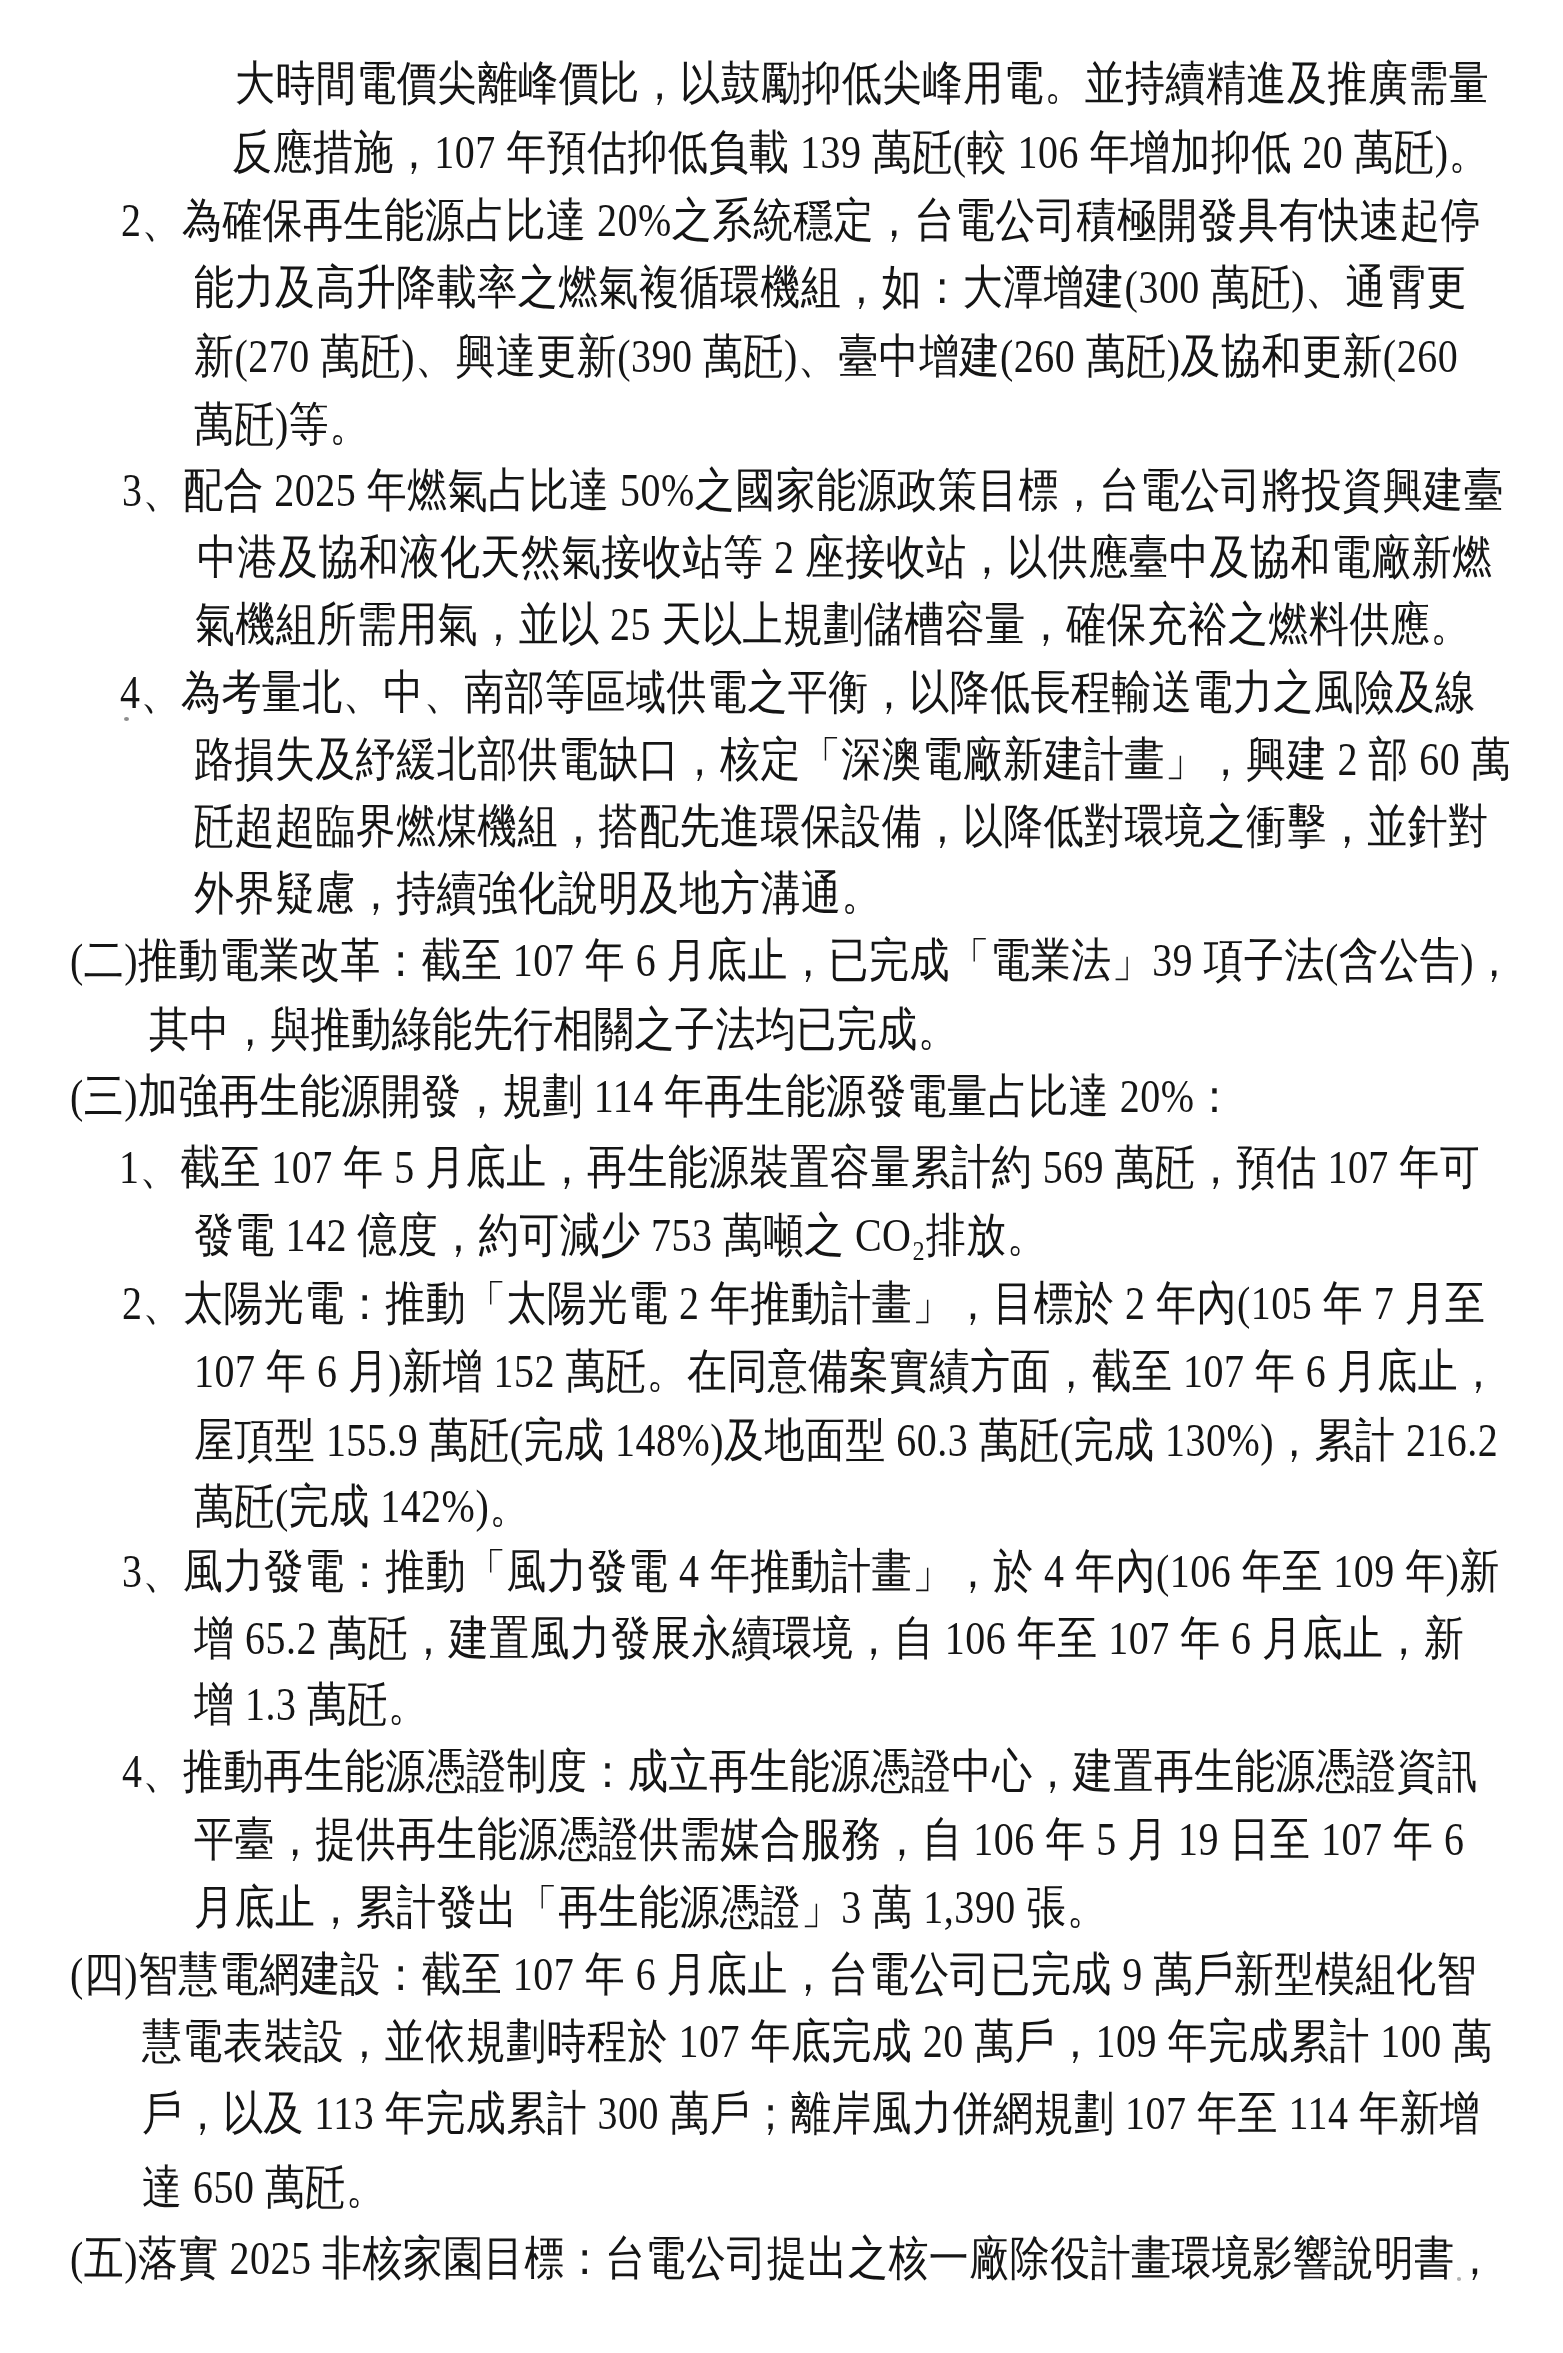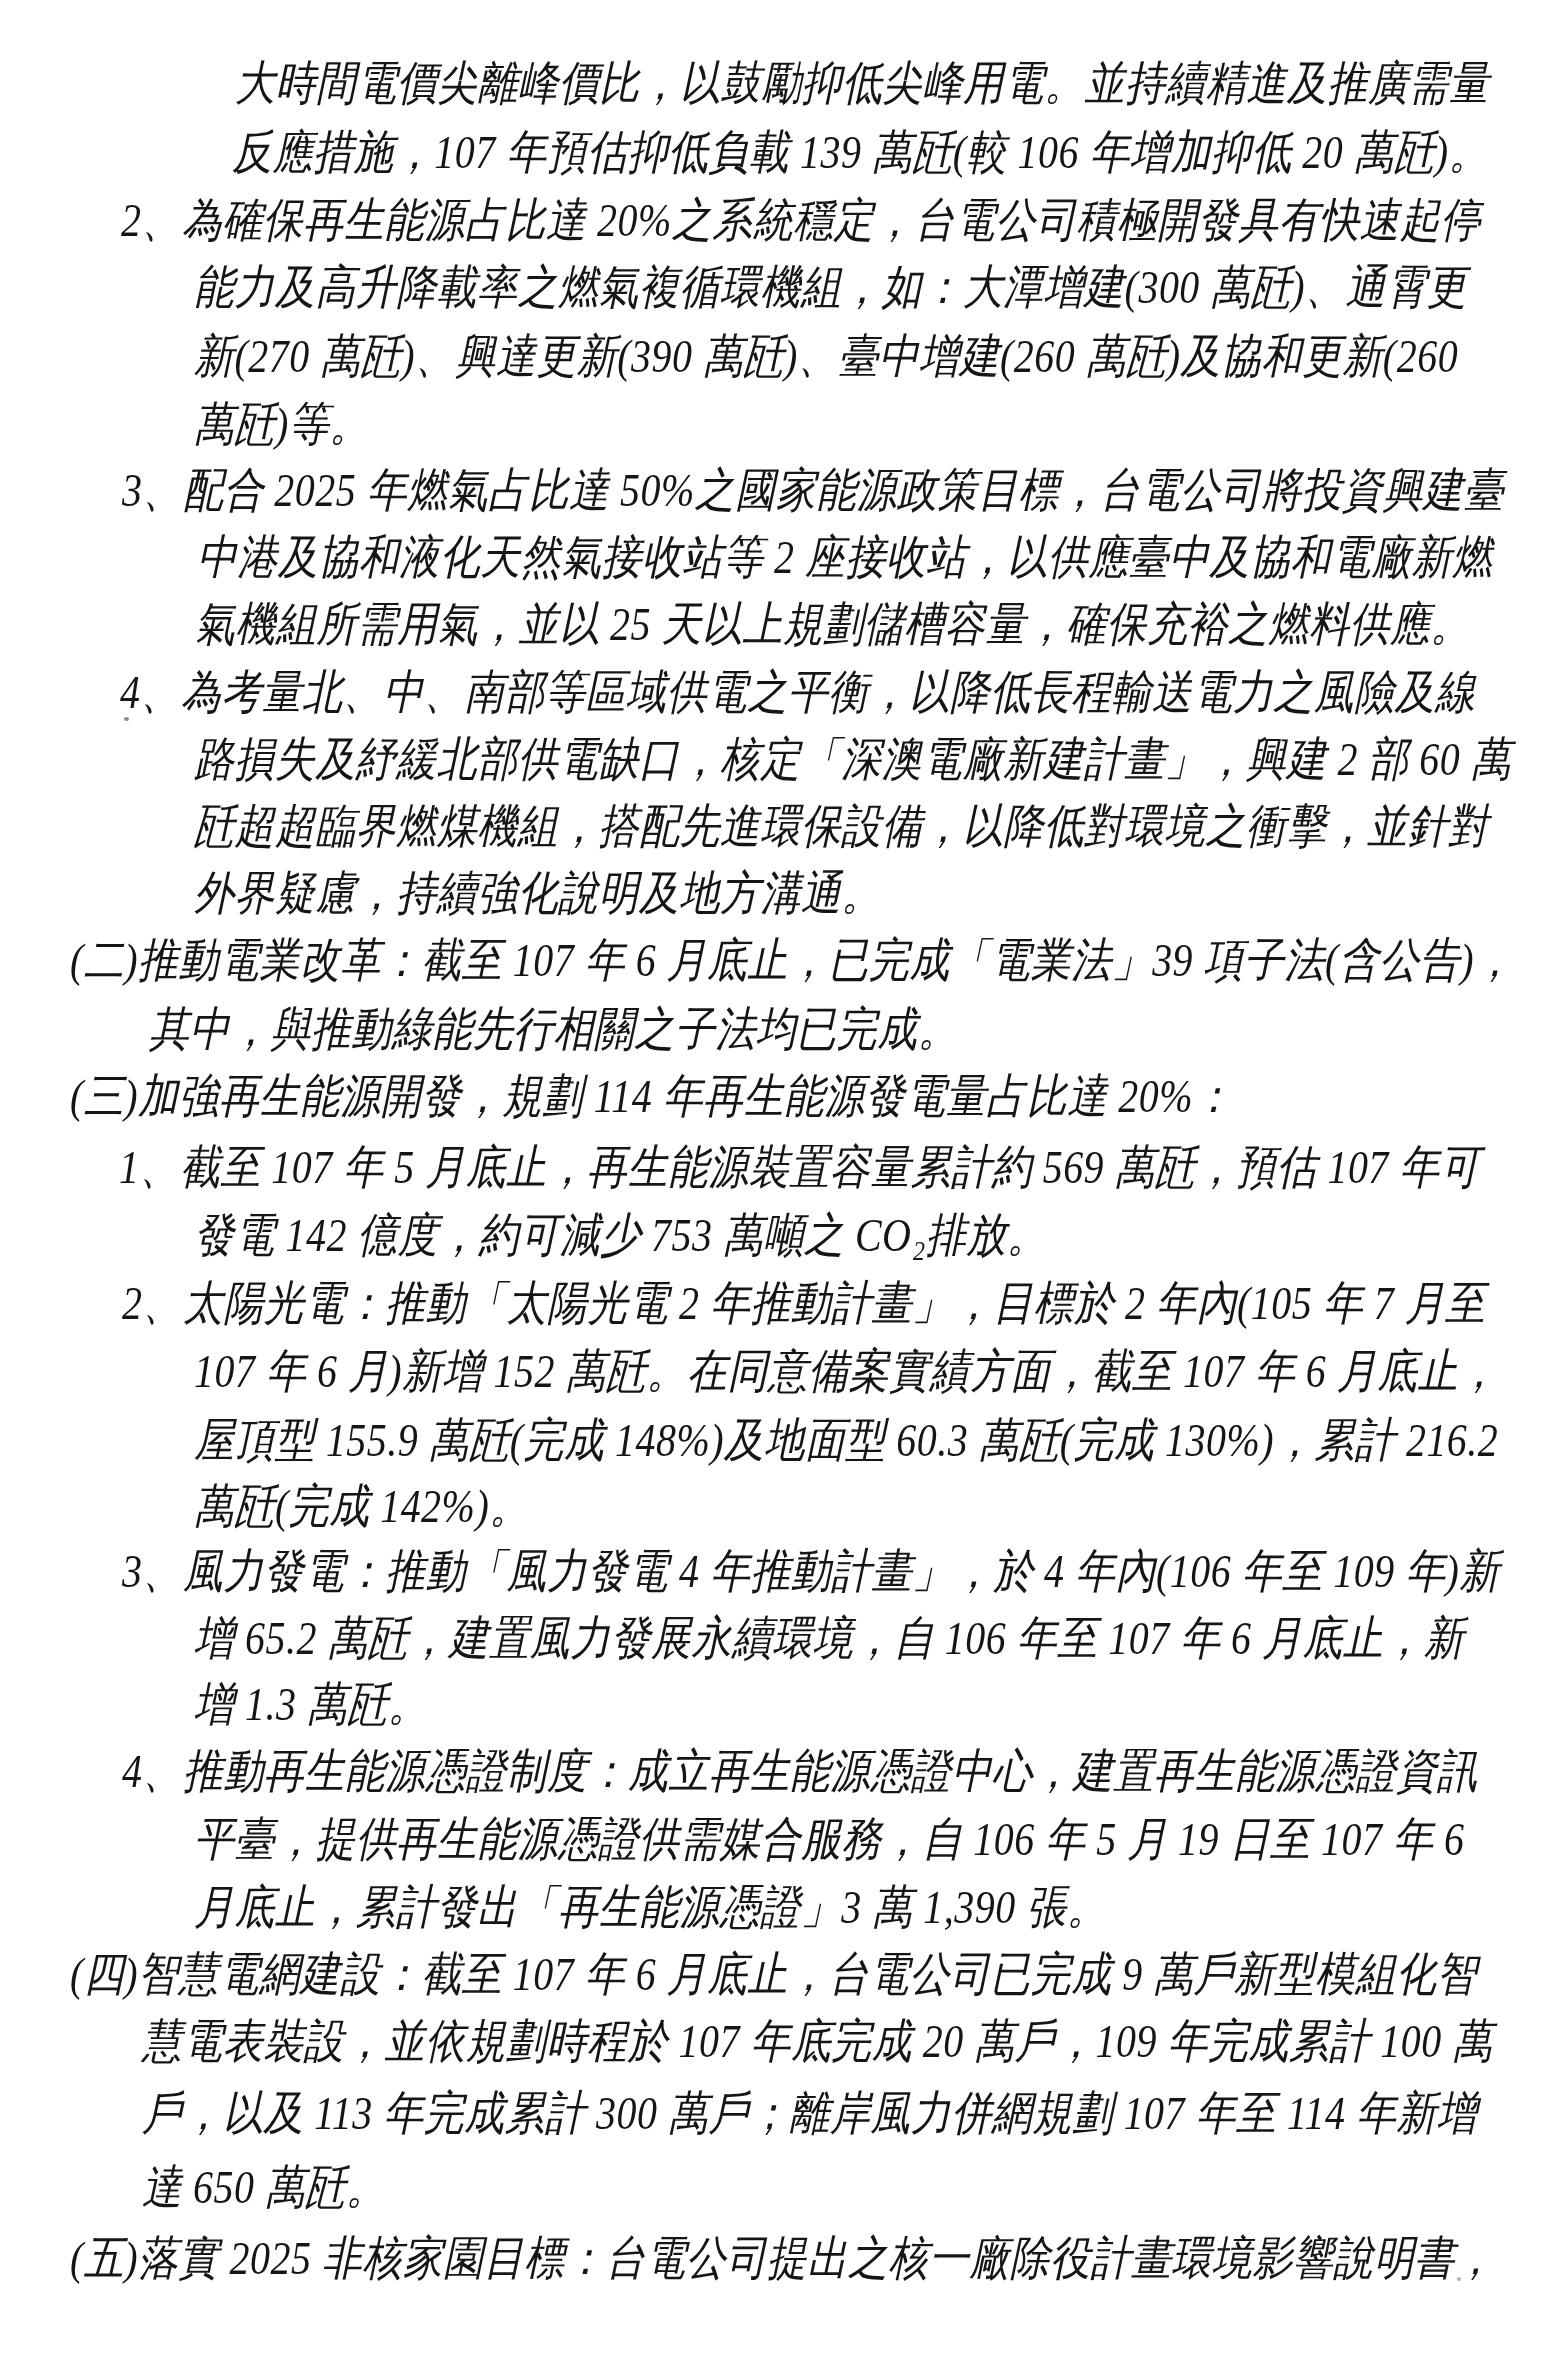--- a/index.html
+++ b/index.html
@@ -7,21 +7,20 @@
     padding: 0;
     background: #e8e8e8;
   }
   .page {
     position: relative;
     width: 1564px;
     height: 2354px;
     background: #ffffff;
     overflow: hidden;
     font-family: "Liberation Serif", "DejaVu Serif", serif;
-    font-style: italic;
   }
   .line {
     position: absolute;
     white-space: nowrap;
     font-size: 47px;
     line-height: 1.12;
     color: #151515;
     transform: scaleX(0.85);
     transform-origin: left top;
     letter-spacing: 0.6px;

